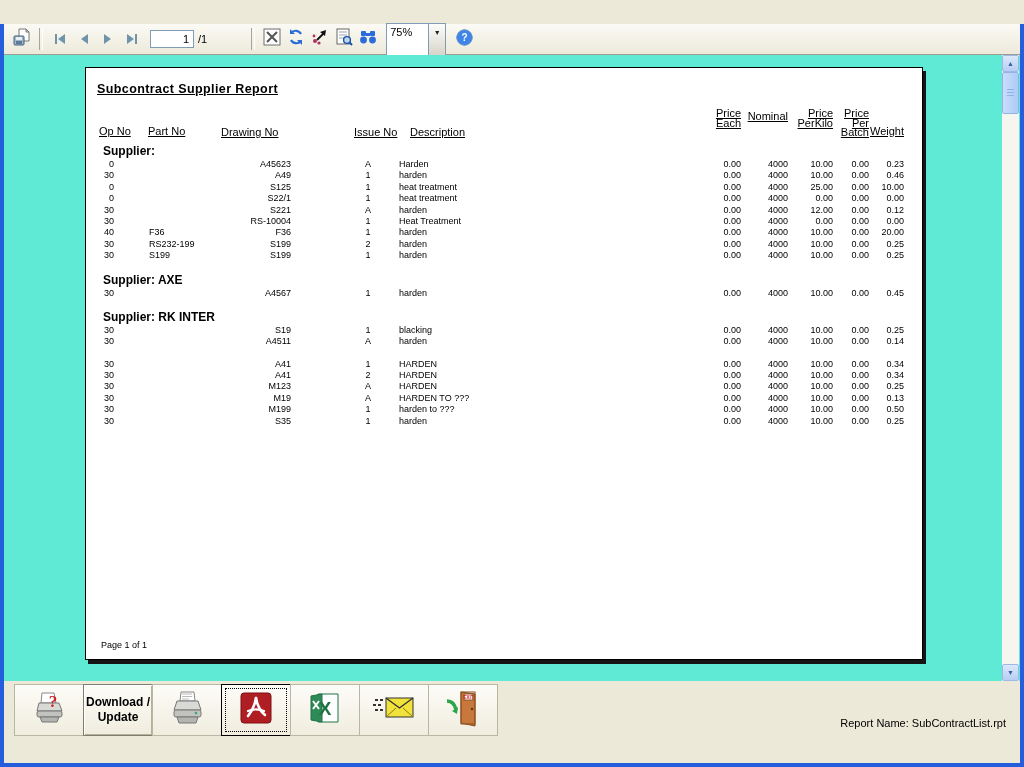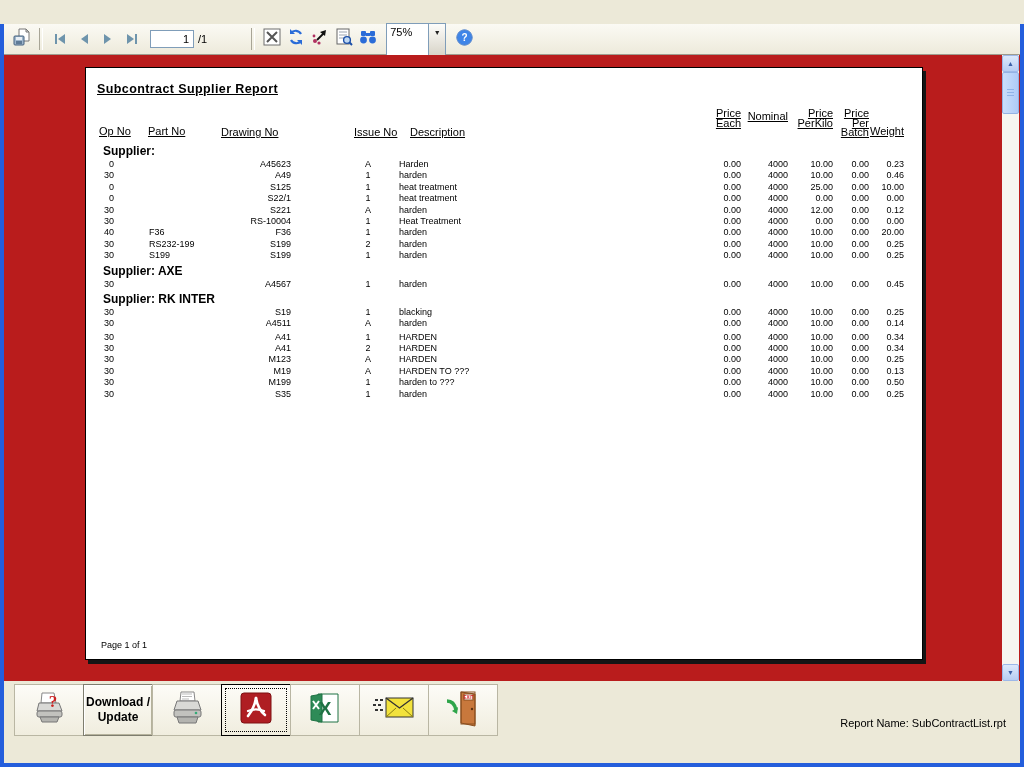--- a/index.html
+++ b/index.html
@@ -33,38 +33,38 @@
   .tsep{width:2px;height:22px;border-left:1px solid #A8A596;border-right:1px solid #FFF;margin:0 5px;flex:0 0 auto;}
   .navarrow{width:16px;height:16px;display:flex;align-items:center;justify-content:center;margin:0 4px;}
   .pagebox{width:44px;height:18px;border:1px solid #7F9DB9;background:#fff;font-size:11px;
     text-align:right;padding:0 4px;box-sizing:border-box;margin-left:6px;font-family:"Liberation Sans",sans-serif;}
   .pagetotal{font-size:11px;margin:0 6px 0 4px;color:#000;}
   .combo{display:flex;width:60px;height:33px;border:1px solid #7F9DB9;background:#fff;box-sizing:border-box;margin:0 6px;}
   .combo .cval{flex:1;font-size:11px;line-height:17px;padding-left:3px;}
   .combo .cbtn{width:16px;background:linear-gradient(180deg,#FDFDFB,#D8D4C8);border-left:1px solid #7F9DB9;
     font-size:7px;line-height:17px;text-align:center;color:#222;}
   
-  .workspace{position:absolute;top:55px;left:4px;right:4px;height:650px;background:#b91c1c;}
+  .workspace{position:absolute;top:55px;left:4px;right:4px;height:650px;background:#5eead4;}
   .page{position:absolute;left:81px;top:12px;width:838px;height:593px;background:#fff;
     border:1px solid #000;box-shadow:3px 4px 0 #151515;box-sizing:border-box;}
   .rpt-title{position:absolute;left:11px;top:14px;font-size:12.5px;font-weight:bold;
     text-decoration:underline;letter-spacing:.4px;color:#000;}
   .hdr{position:absolute;font-size:11px;color:#000;text-decoration:underline;white-space:pre-line;line-height:9.5px;}
   .h-op{left:13px;top:59px;}
   .h-part{left:62px;top:59px;}
   .h-draw{left:135px;top:60px;}
   .h-issue{left:268px;top:60px;}
   .h-desc{left:324px;top:60px;}
   .h-each{left:595px;width:60px;top:41px;text-align:right;}
   .h-nom{left:642px;width:60px;top:44px;text-align:right;}
   .h-kilo{left:687px;width:60px;top:41px;text-align:right;}
   .h-batch{left:723px;width:60px;top:41px;text-align:right;}
   .h-weight{left:758px;width:60px;top:59px;text-align:right;}
   .report-body{position:absolute;left:0;top:76px;width:838px;}
-  .group{margin-top:2px;}
+  .group{margin-top:11px;}
   .group:first-child{margin-top:0;}
   .supplier-label{height:15px;font-size:12px;font-weight:bold;color:#000;padding-left:17px;}
   .rrow{position:relative;height:11.4px;font-size:9px;color:#000;}
   .cell{position:absolute;top:0;white-space:nowrap;}
   .c-op{left:8px;width:20px;text-align:right;}
   .c-part{left:63px;}
   .c-draw{left:120px;width:85px;text-align:right;}
   .c-issue{left:272px;width:20px;text-align:center;}
   .c-desc{left:313px;}
   .c-each{left:595px;width:60px;text-align:right;}

